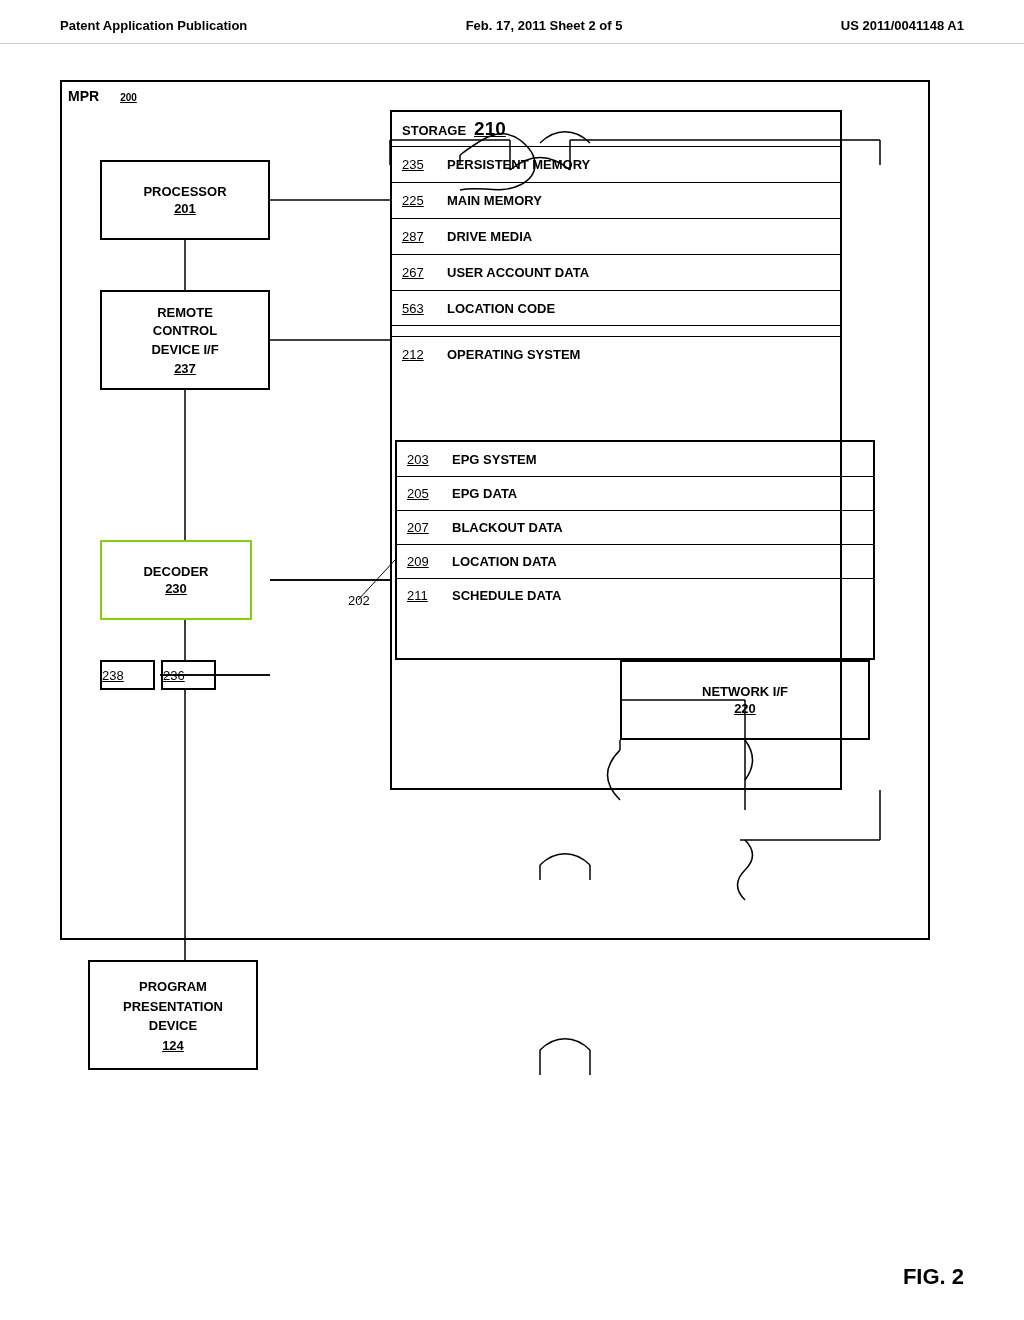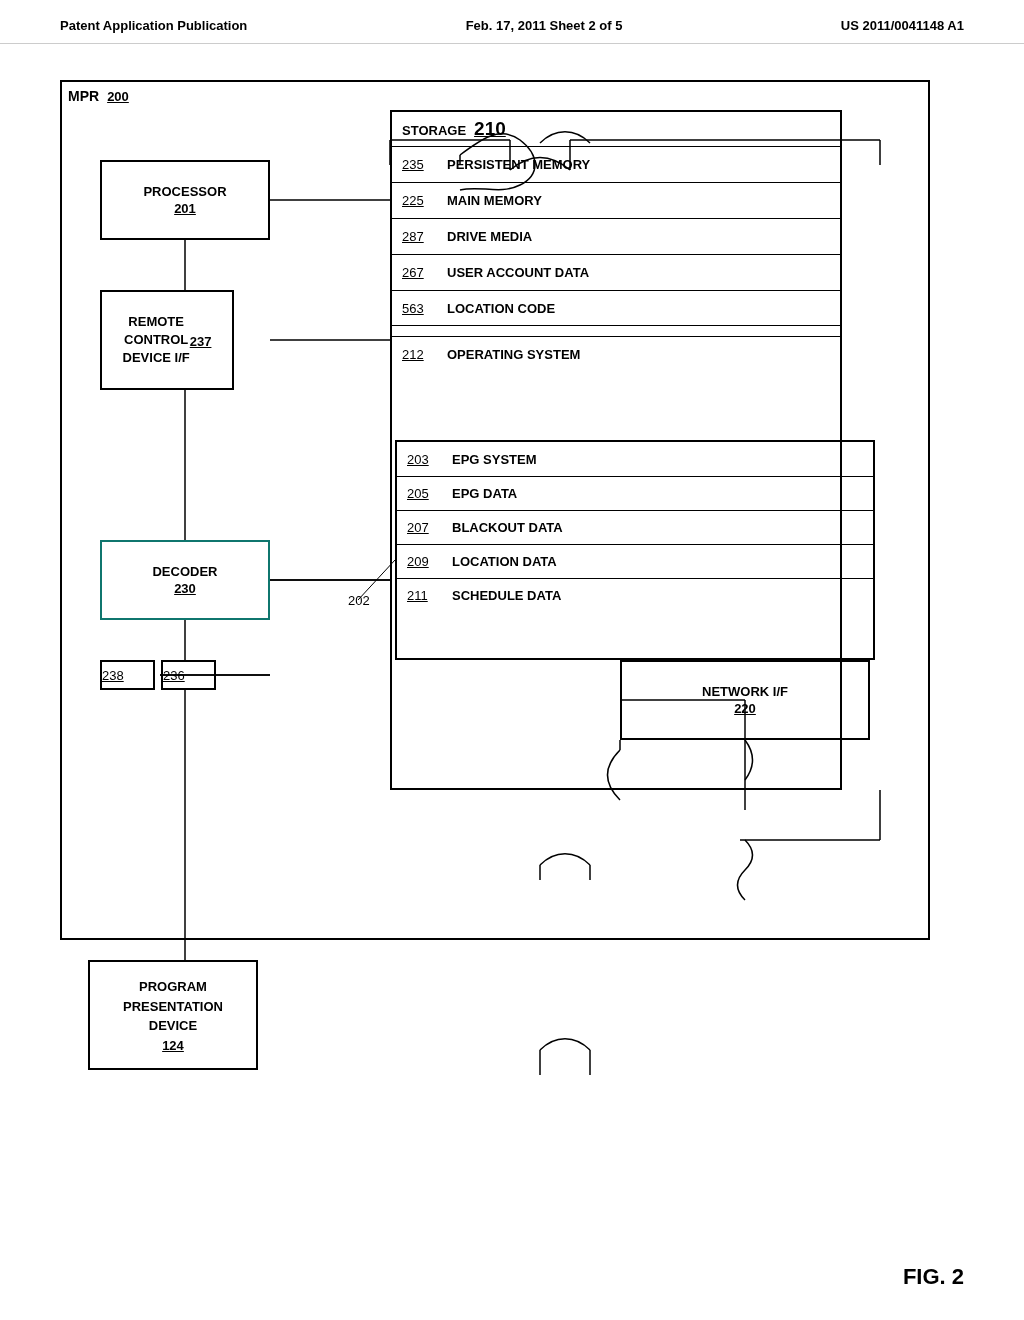--- a/index.html
+++ b/index.html
@@ -38,22 +38,23 @@
       left: 68px;
       font-size: 14px;
       font-weight: bold;
       display: flex;
       gap: 8px;
       align-items: baseline;
     }
 
     .mpr-num {
       text-decoration: underline;
-      font-size: 13px;
-      font-weight: bold;
+      font-size: 10px;
+      font-weight: bold;
+      margin-left: 13px;
     }
 
     
     .processor-box {
       position: absolute;
       top: 160px;
       left: 100px;
       width: 170px;
       height: 80px;
       border: 2px solid #000;
@@ -61,38 +62,38 @@
       flex-direction: column;
       align-items: center;
       justify-content: center;
     }
 
     
     .remote-box {
       position: absolute;
       top: 290px;
       left: 100px;
-      width: 134px;
+      width: 170px;
       height: 100px;
       border: 2px solid #000;
       display: flex;
-      flex-direction: row;
+      flex-direction: column;
       align-items: center;
       justify-content: center;
       text-align: center;
     }
 
     
     .decoder-box {
       position: absolute;
       top: 540px;
       left: 100px;
-      width: 170px;
+      width: 152px;
       height: 80px;
-      border: 2px solid #0f766e;
+      border: 2px solid #84cc16;
       display: flex;
       flex-direction: column;
       align-items: center;
       justify-content: center;
     }
 
     
     .program-box {
       position: absolute;
       top: 960px;

